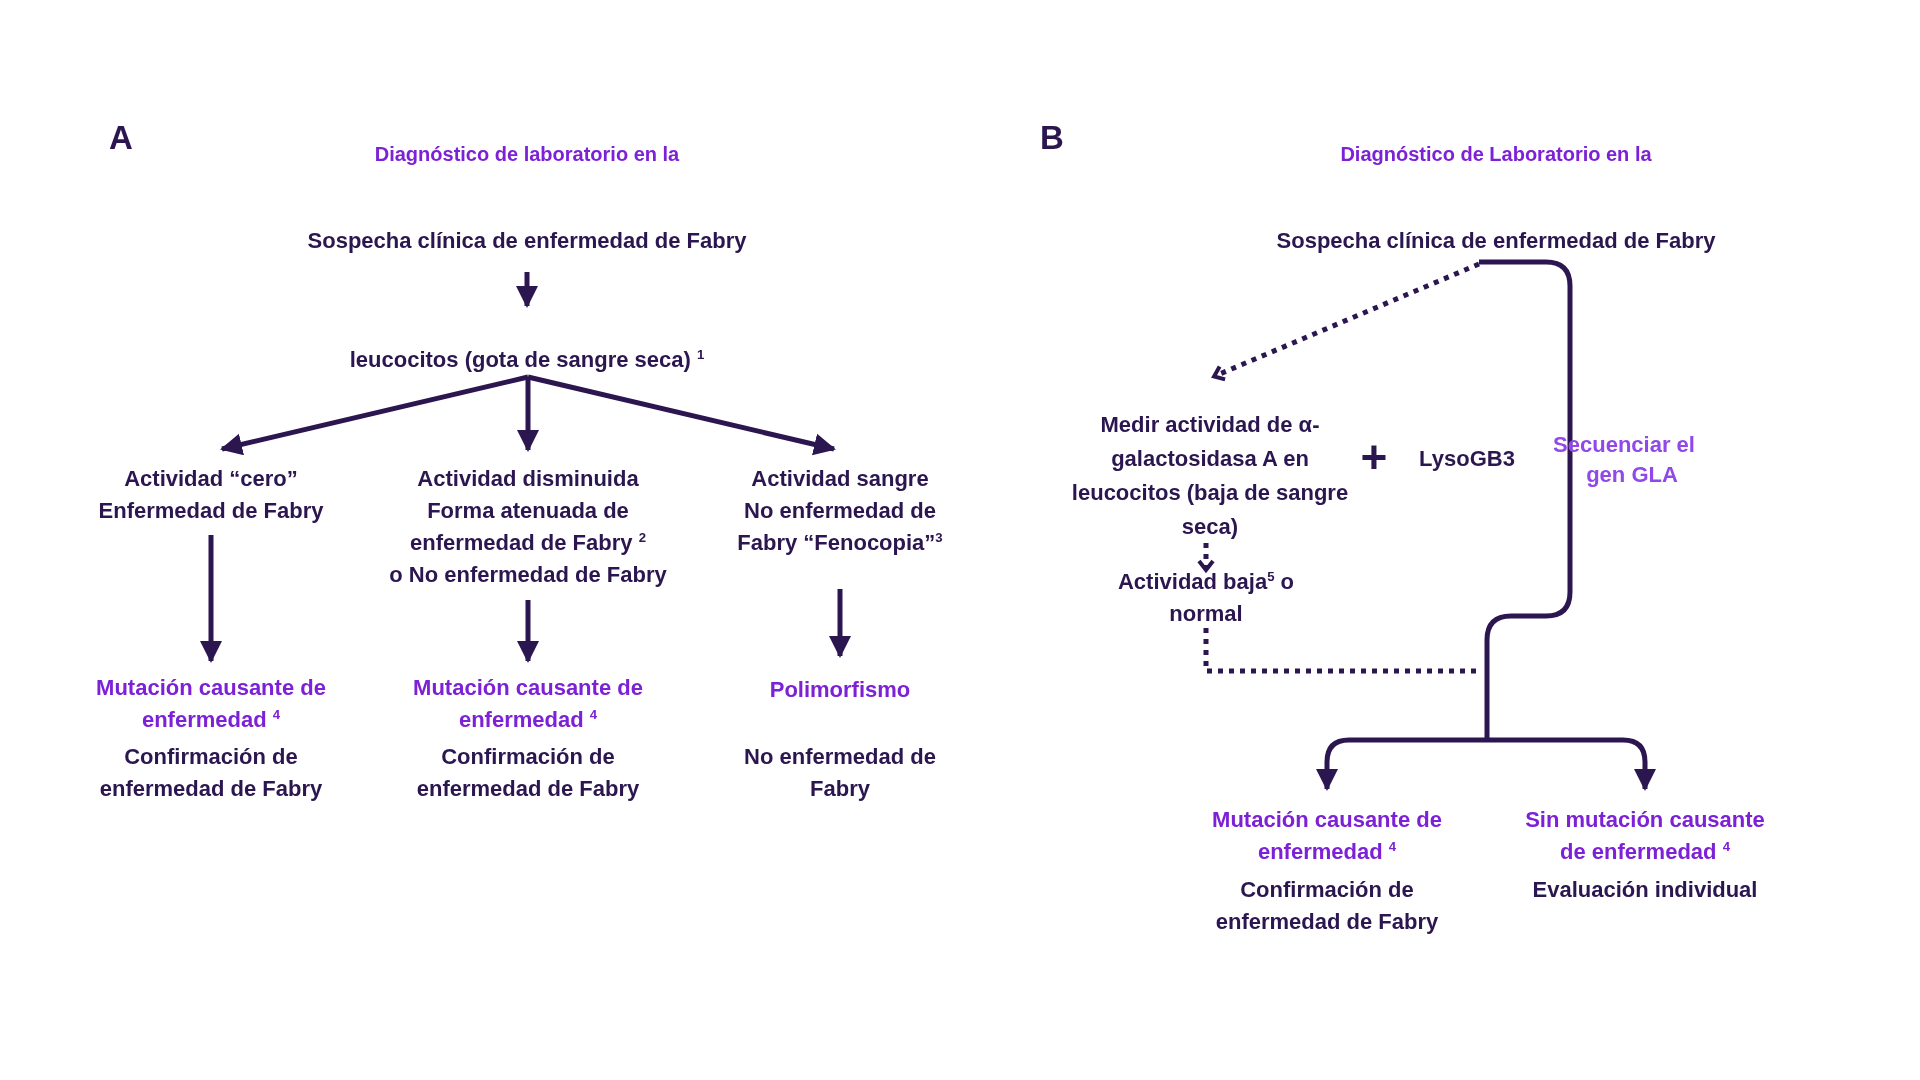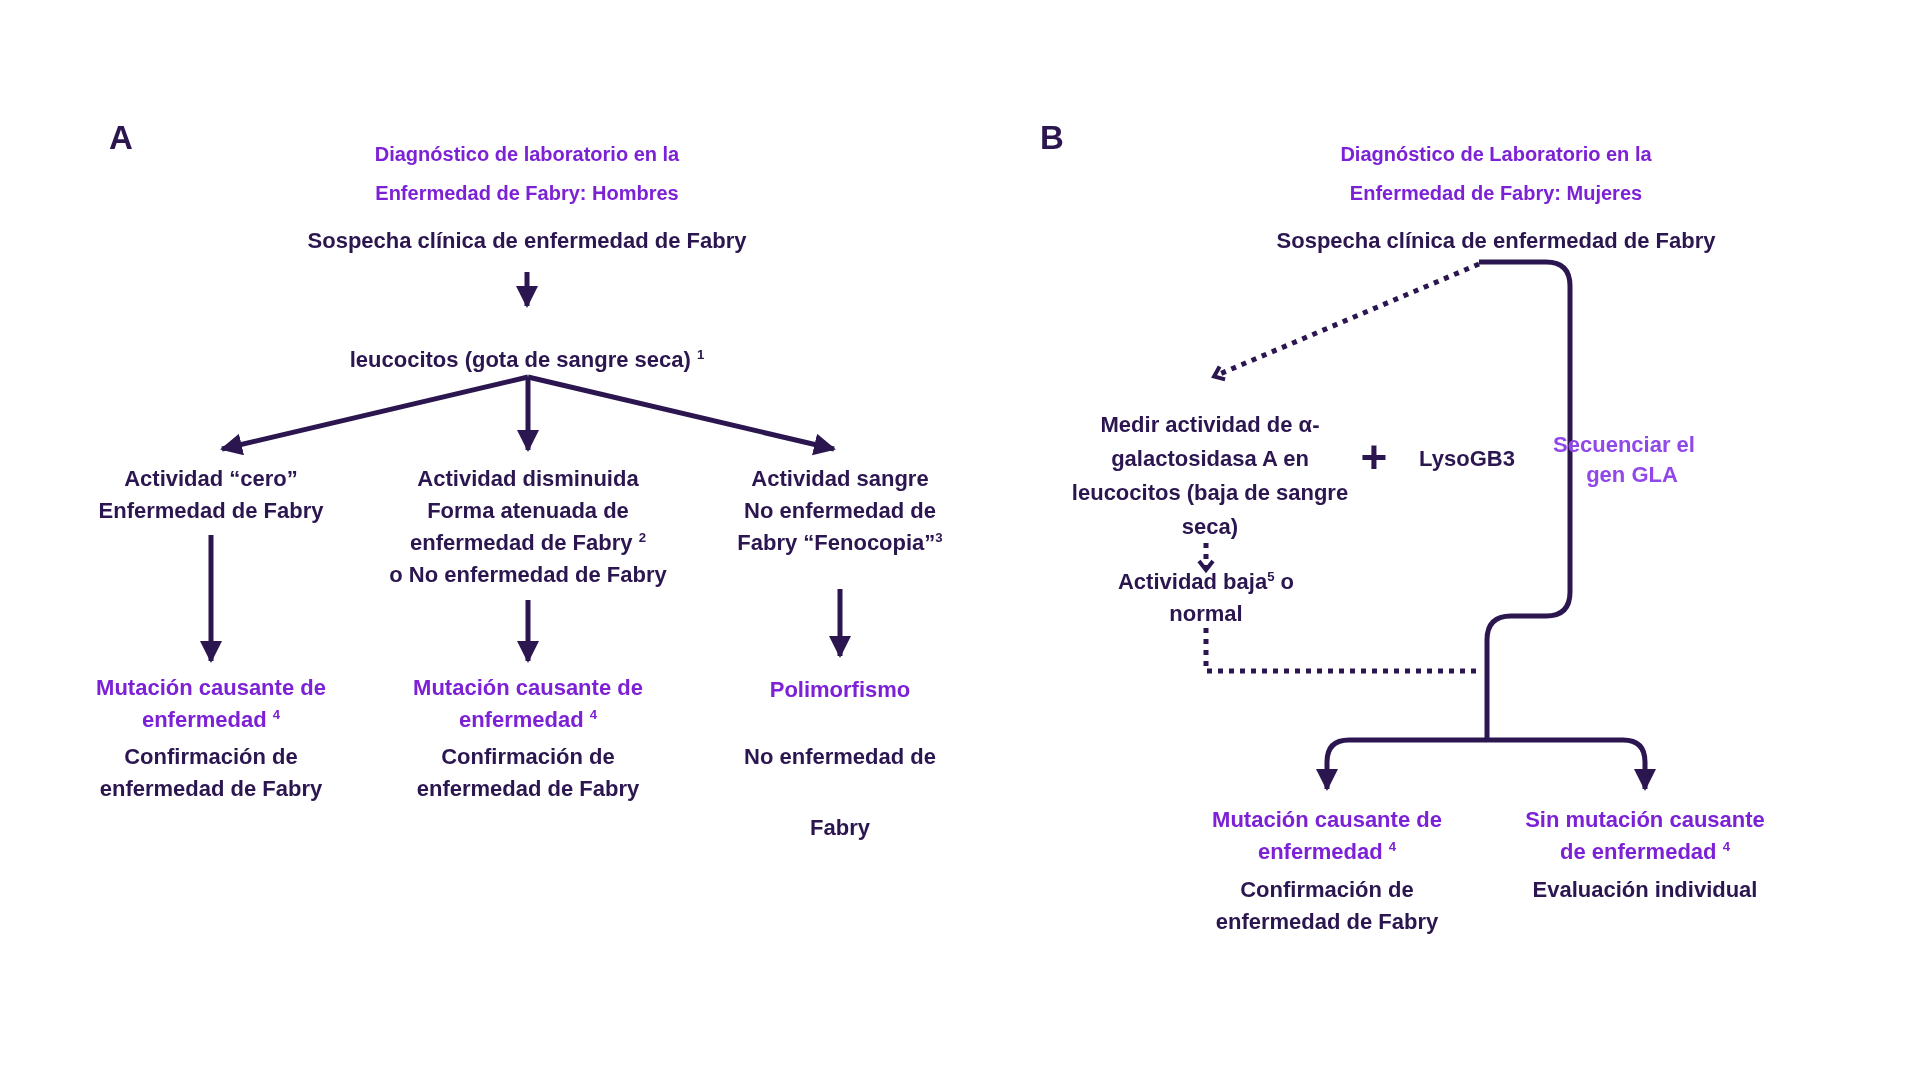--- a/index.html
+++ b/index.html
@@ -46,21 +46,20 @@
     <path d="M 1479 264 L 1215 376" stroke-dasharray="5 6" style="stroke:var(--dark);stroke-width:5;fill:none" marker-end="url(#chev)"></path>
     <path d="M 1206 543 L 1206 569" stroke-dasharray="5 6" style="stroke:var(--dark);stroke-width:5;fill:none" marker-end="url(#chev)"></path>
     <path d="M 1206 628 L 1206 671 L 1478 671" stroke-dasharray="5 6" style="stroke:var(--dark);stroke-width:5;fill:none"></path>
     <path d="M 1487 740 L 1349 740 Q 1327 740 1327 762 L 1327 789" style="stroke:var(--dark);stroke-width:5;fill:none" marker-end="url(#arr)"></path>
     <path d="M 1487 740 L 1623 740 Q 1645 740 1645 762 L 1645 789" style="stroke:var(--dark);stroke-width:5;fill:none" marker-end="url(#arr)"></path>
   </svg>
 
   <div class="t plabel" style="left:121px;top:137px">A</div>
 
   <div class="t title" style="left:527px;top:154px">Diagnóstico de laboratorio en la</div>
-  <div class="t title" style="left:527px;top:193px">Enfermedad de Fabry: Hombres</div>
 
   <div class="t body dark" style="left:527px;top:241px">Sospecha clínica de enfermedad de Fabry</div>
 
   <div class="t body dark" style="left:527px;top:360px">
     <span>leucocitos (gota de sangre seca) </span><sup>1</sup>
   </div>
 
   <div class="t body dark" style="left:211px;top:479px">Actividad “cero”</div>
   <div class="t body dark" style="left:211px;top:511px">Enfermedad de Fabry</div>
 
@@ -86,26 +85,25 @@
 
   <div class="t body purple" style="left:528px;top:688px">Mutación causante de</div>
   <div class="t body purple" style="left:528px;top:720px">
     <span>enfermedad </span><sup>4</sup>
   </div>
   <div class="t body dark" style="left:528px;top:757px">Confirmación de</div>
   <div class="t body dark" style="left:528px;top:789px">enfermedad de Fabry</div>
 
   <div class="t body purple" style="left:840px;top:690px">Polimorfismo</div>
   <div class="t body dark" style="left:840px;top:757px">No enfermedad de</div>
-  <div class="t body dark" style="left:840px;top:828px">Fabry</div>
+  <div class="t body dark" style="left:840px;top:789px">Fabry</div>
 
   <div class="t plabel" style="left:1052px;top:137px">B</div>
 
   <div class="t title" style="left:1496px;top:154px">Diagnóstico de Laboratorio en la</div>
-  <div class="t title" style="left:1496px;top:193px">Enfermedad de Fabry: Mujeres</div>
 
   <div class="t body dark" style="left:1496px;top:241px">Sospecha clínica de enfermedad de Fabry</div>
 
   <div class="t body dark" style="left:1210px;top:425px">Medir actividad de α-</div>
   <div class="t body dark" style="left:1210px;top:459px">galactosidasa A en</div>
   <div class="t body dark" style="left:1210px;top:493px">leucocitos (baja de sangre</div>
   <div class="t body dark" style="left:1210px;top:527px">seca)</div>
 
   <div class="t plus" style="left:1374px;top:457px">+</div>
   <div class="t body dark" style="left:1467px;top:459px">LysoGB3</div>

